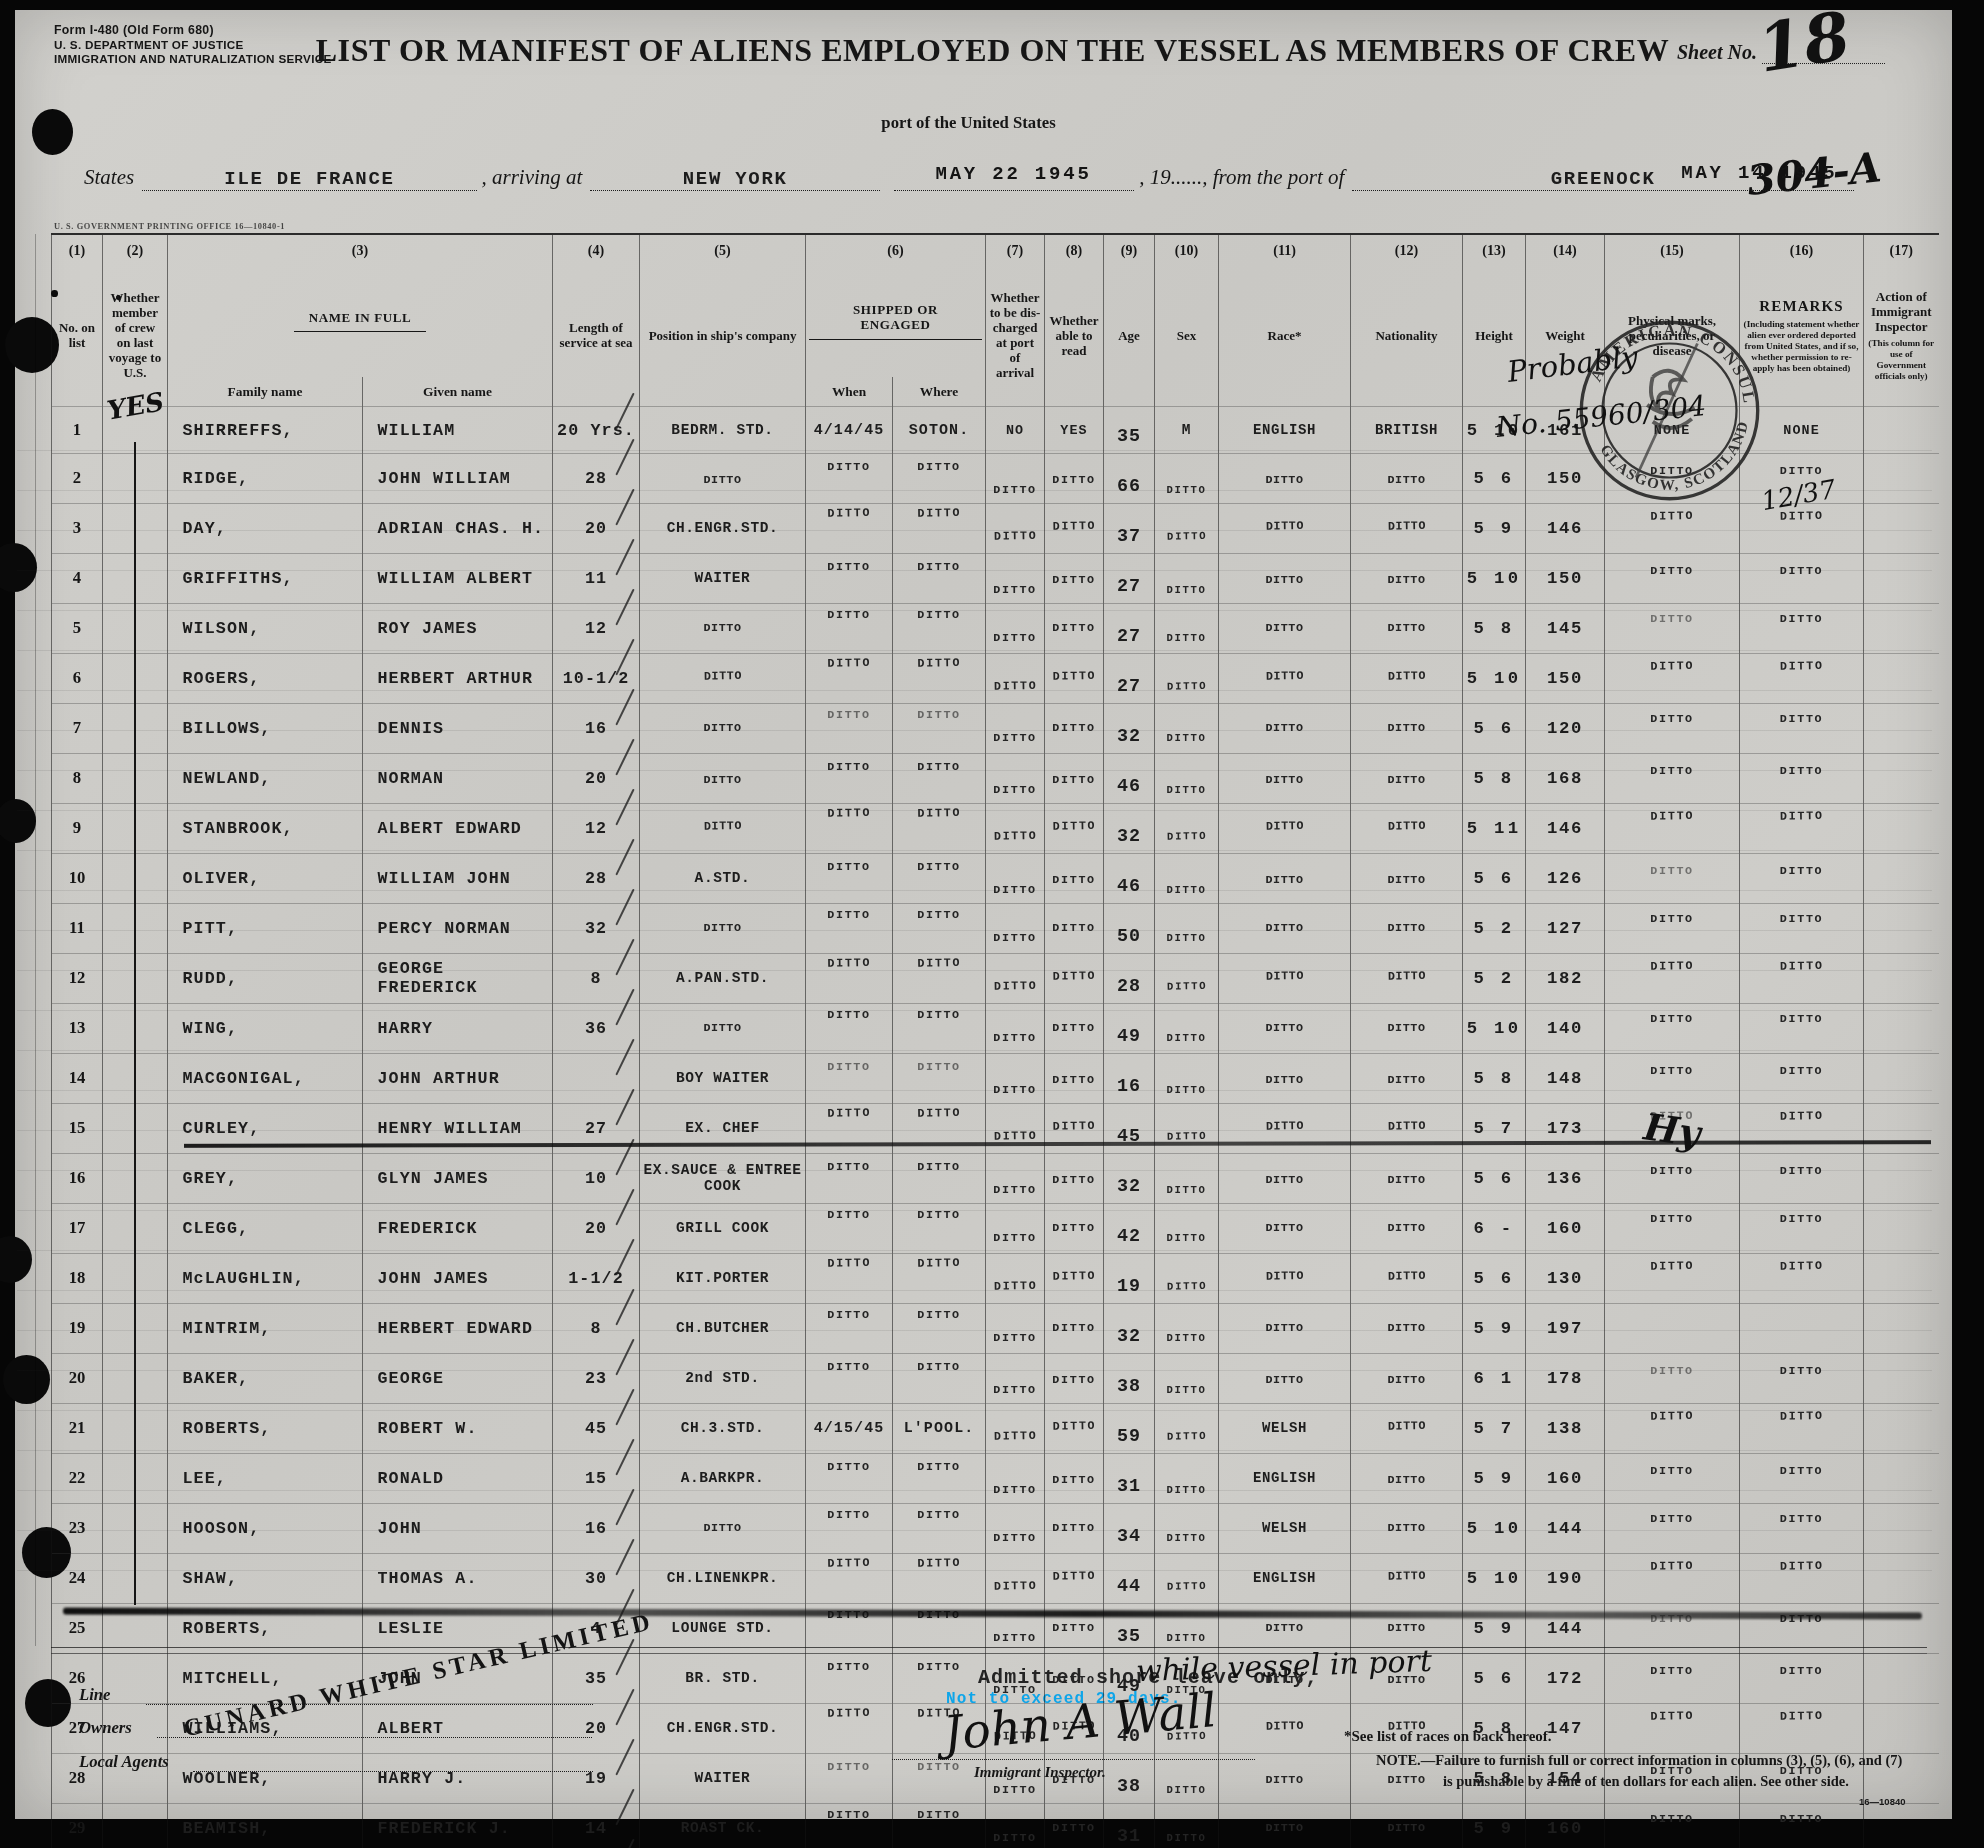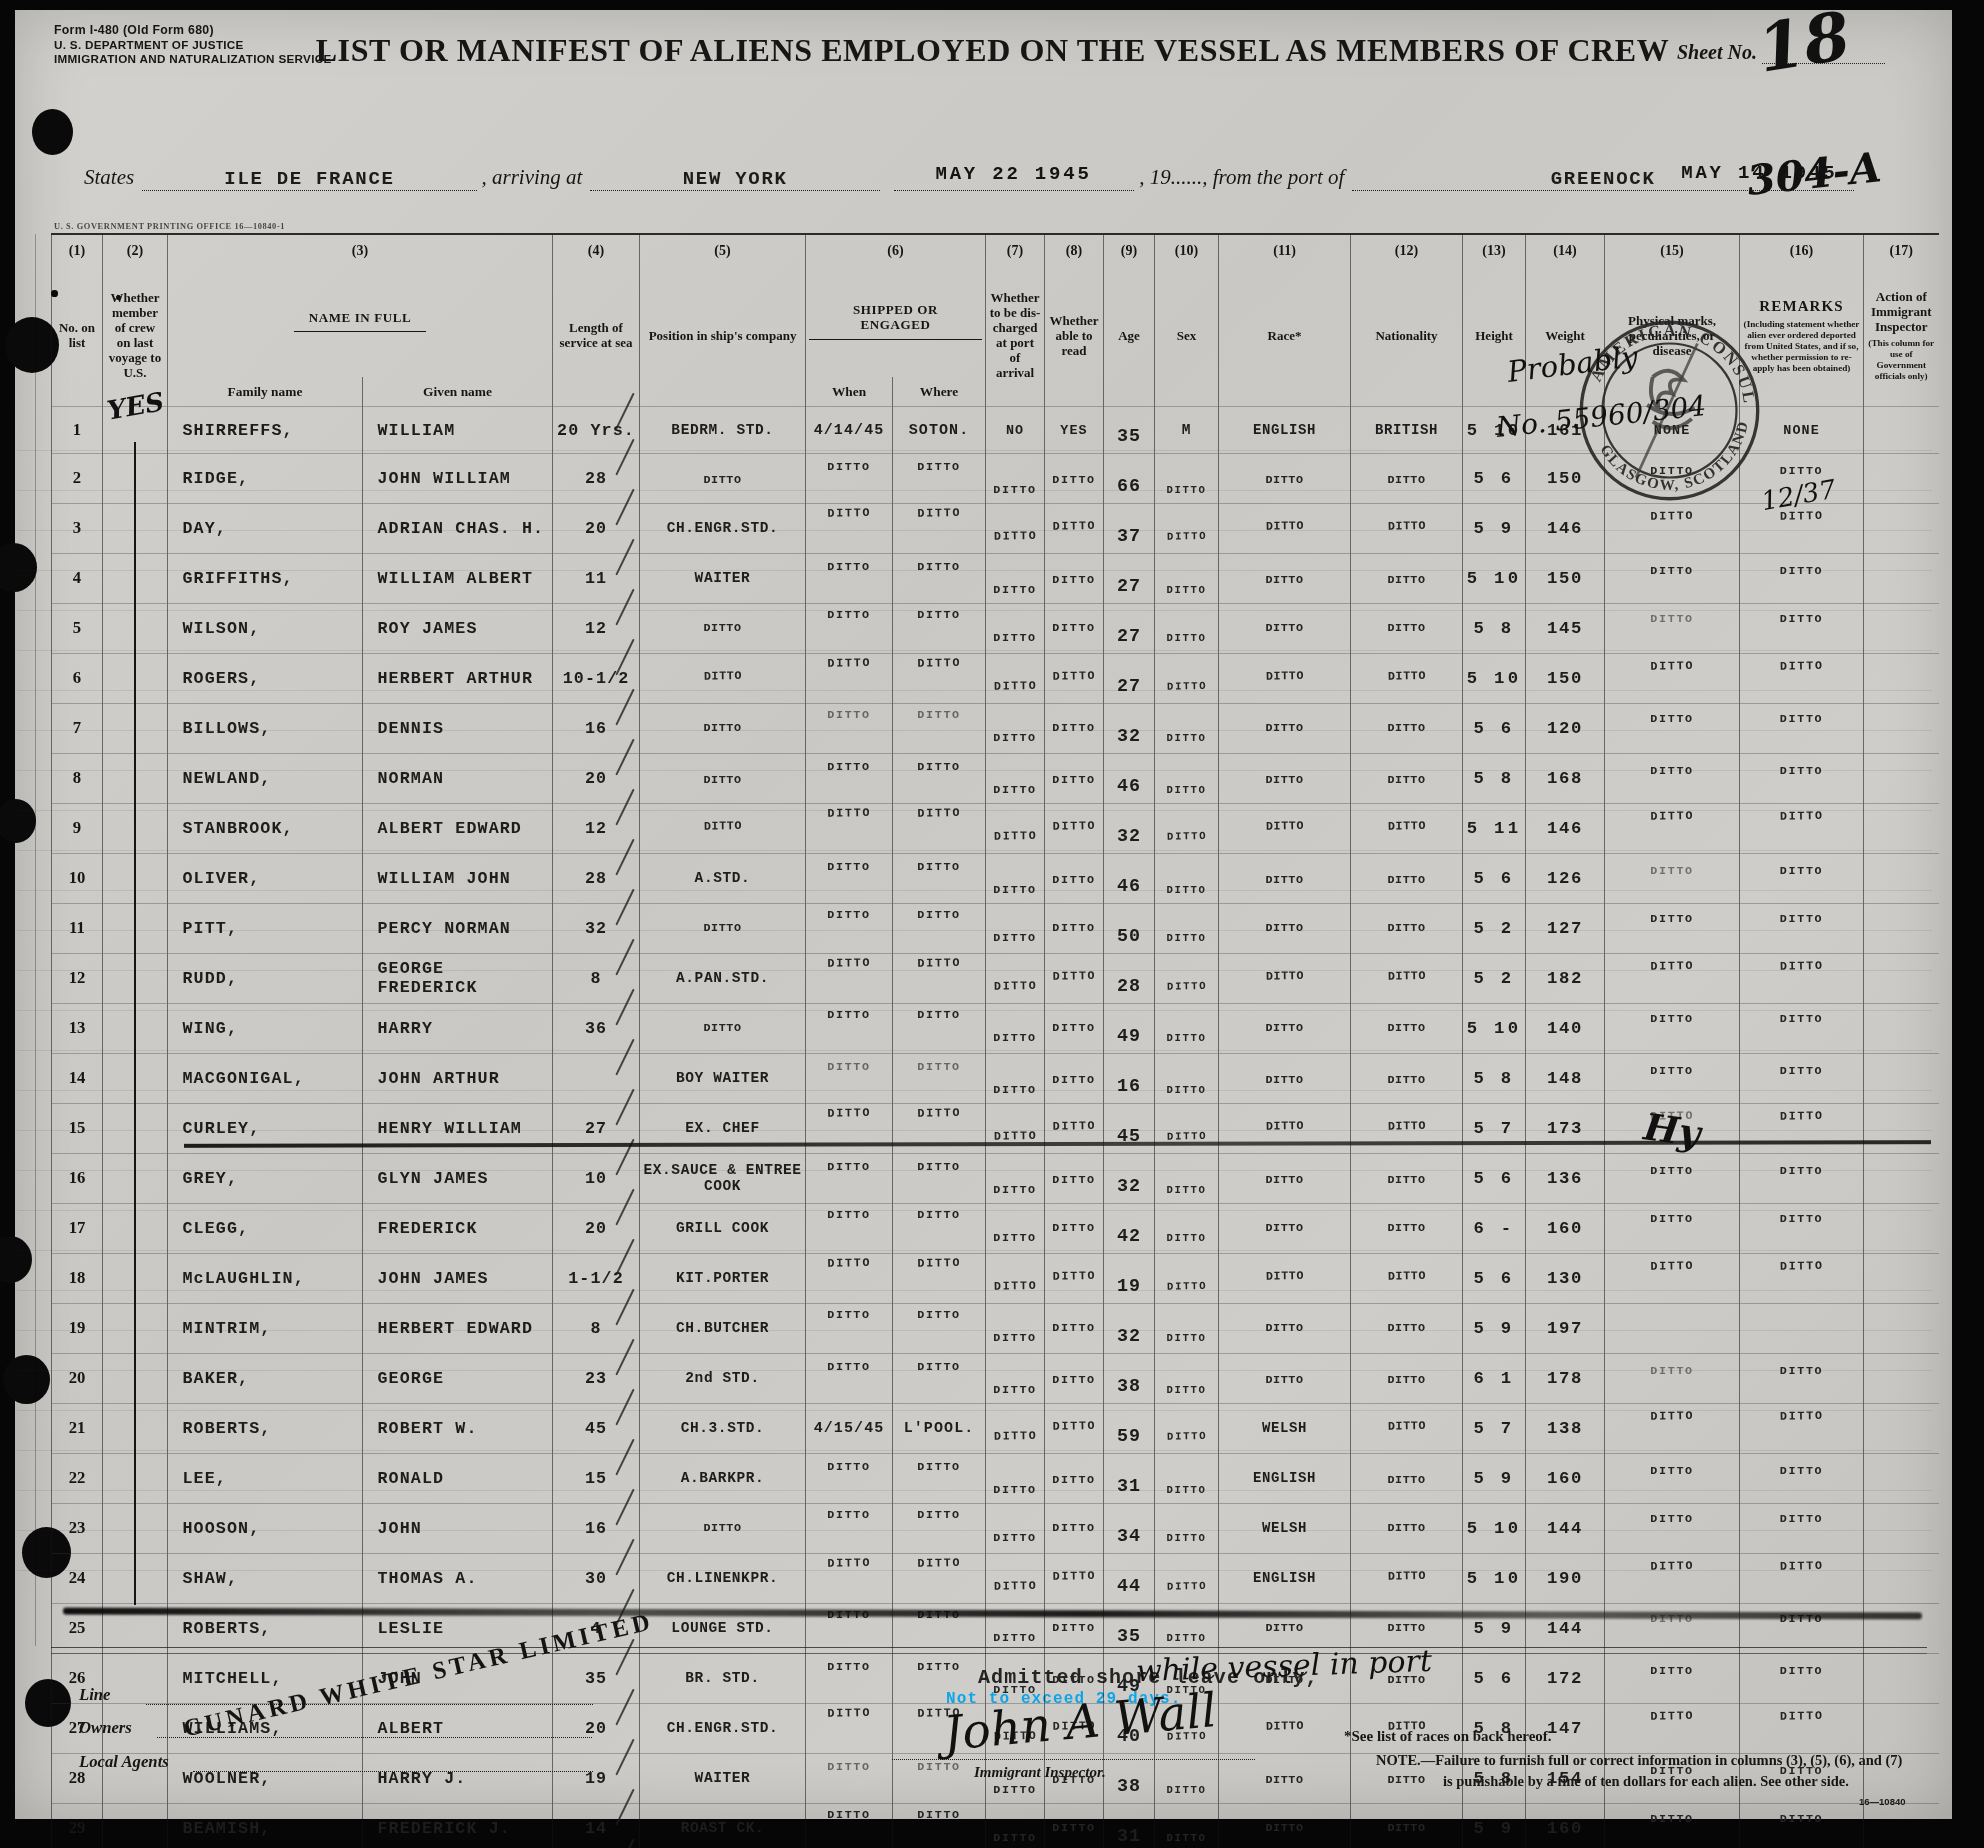--- a/index.html
+++ b/index.html
@@ -125,20 +125,21 @@
   <div class="ledger-line"></div>
   <div class="ruling"></div>
 
   <div class="form-block">
     <div class="l1">Form I-480 (Old Form 680)</div>
     <div>U. S. DEPARTMENT OF JUSTICE</div>
     <div>IMMIGRATION AND NATURALIZATION SERVICE</div>
   </div>
 
   <div class="title">LIST OR MANIFEST OF ALIENS EMPLOYED ON THE VESSEL AS MEMBERS OF CREW</div>
+  <div class="subtitle2">port of the United States</div>
 
   <div class="sheet">
     <span>Sheet No.</span>
     <span class="dots"></span>
   </div>
   <div class="hw hw-18">18</div>
   <div class="hw hw-304a">304-A</div>
 
   <div class="vessel-row">
     <span style="padding:0 7.8px 1.1px 0;">States</span>

